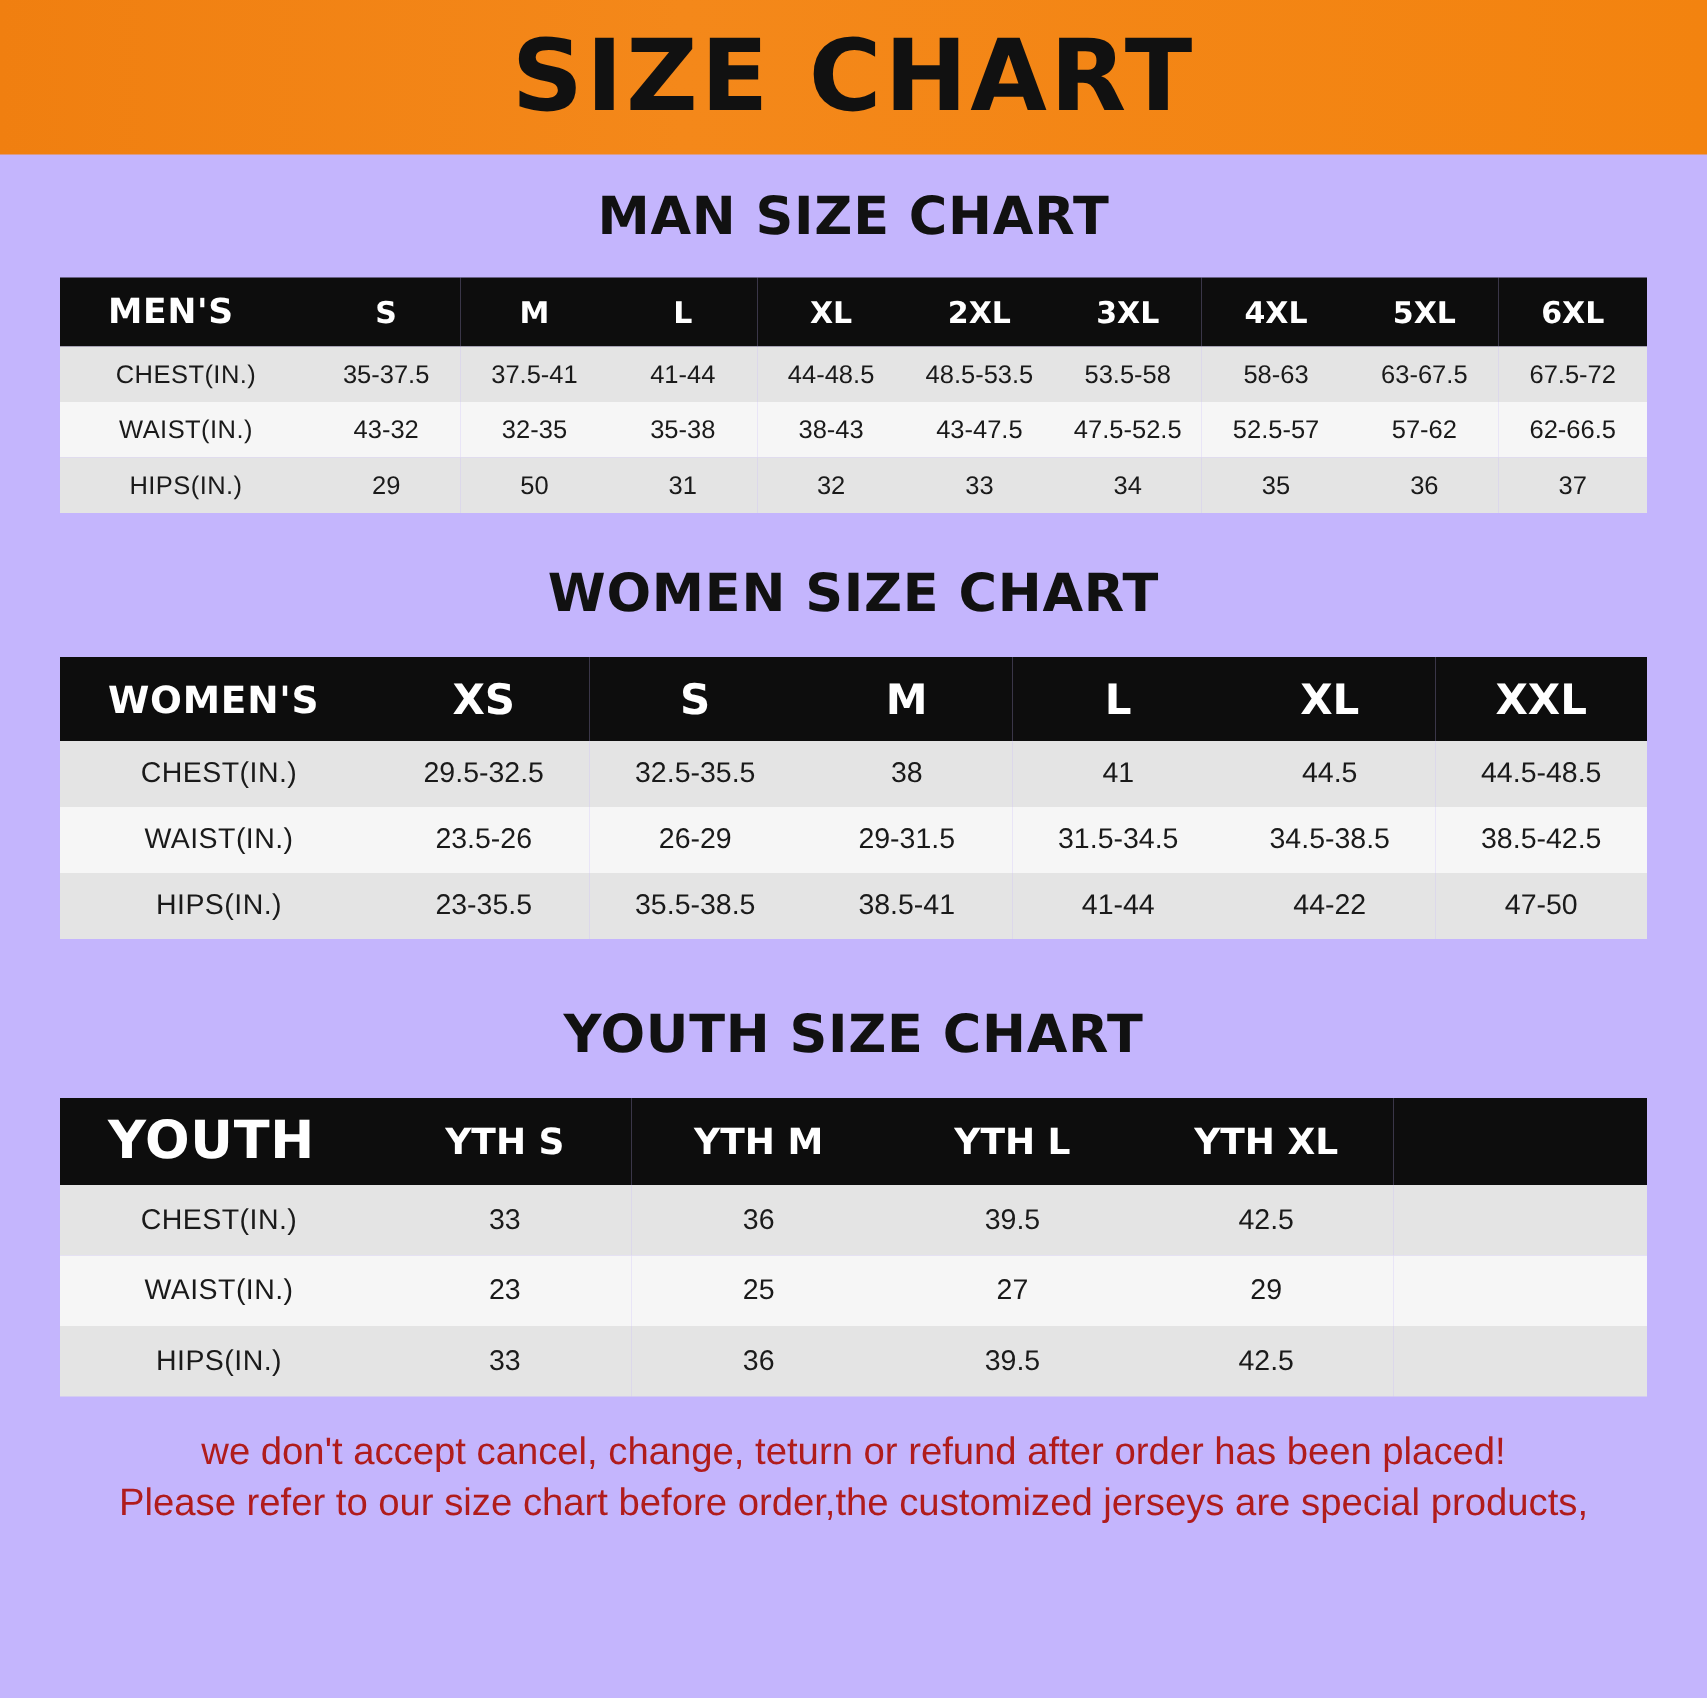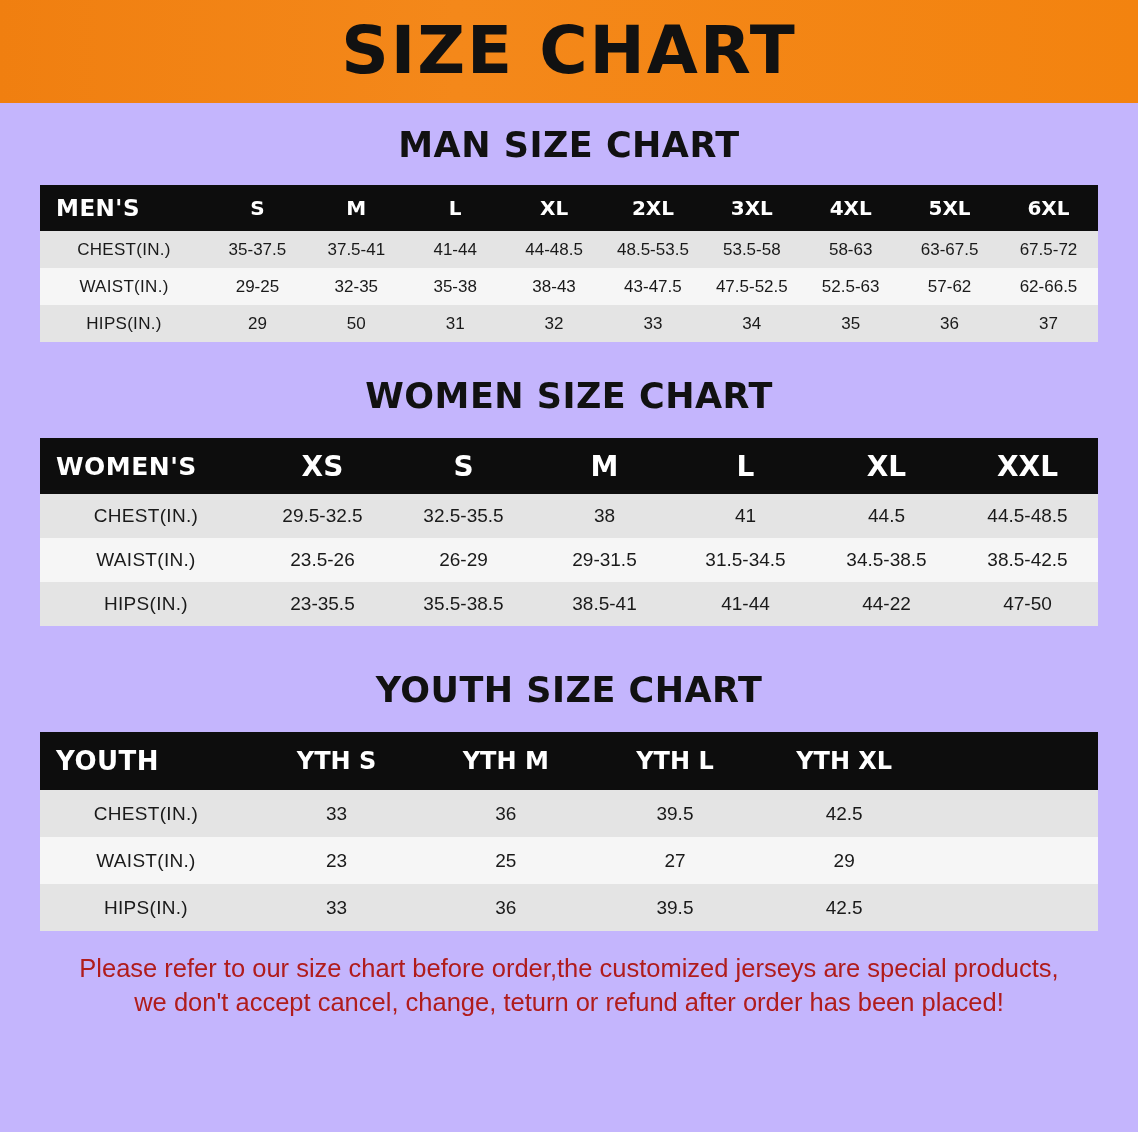--- a/index.html
+++ b/index.html
@@ -63,21 +63,21 @@
   thead th {
     background: #0d0d0d;
     color: #ffffff;
     font-family: "DejaVu Sans", sans-serif;
     font-weight: bold;
     text-align: center;
     padding: 0;
   }
   thead th.rowhead {
     text-align: left;
-    padding-left: 16px;
+    padding-left: 32px;
   }
   tbody td {
     text-align: center;
     color: #1a1a1a;
     font-family: "Liberation Sans", sans-serif;
   }
   tbody td.rowlabel {
     text-align: center;
     letter-spacing: 0.3px;
   }
@@ -93,21 +93,21 @@
 
   
   .women { margin-top: 0; }
   .women thead th { height: 56px; font-size: 28px; }
   .women thead th.rowhead { font-size: 25px; letter-spacing: 0.5px; }
   .women tbody td { height: 42px; font-size: 19px; }
   .women col.c0 { width: 212px; }
 
   
   .youth thead th { height: 58px; font-size: 24px; }
-  .youth thead th.rowhead { font-size: 26px; letter-spacing: 0.5px; }
+  .youth thead th.rowhead { font-size: 35px; letter-spacing: 0.5px; }
   .youth tbody td { height: 45px; font-size: 19px; }
   .youth col.c0 { width: 212px; }
 
   .spacer-men   { height: 20px; }
   .spacer-women { height: 22px; }
   .spacer-youth { height: 22px; }
 
   
   .note {
     margin: 20px 40px 0 40px;
@@ -166,27 +166,27 @@
           <td>41-44</td>
           <td>44-48.5</td>
           <td>48.5-53.5</td>
           <td>53.5-58</td>
           <td>58-63</td>
           <td>63-67.5</td>
           <td>67.5-72</td>
         </tr>
         <tr class="band-b">
           <td class="rowlabel">WAIST(IN.)</td>
-          <td>29-25</td>
+          <td>43-32</td>
           <td>32-35</td>
           <td>35-38</td>
           <td>38-43</td>
           <td>43-47.5</td>
           <td>47.5-52.5</td>
-          <td>52.5-63</td>
+          <td>52.5-57</td>
           <td>57-62</td>
           <td>62-66.5</td>
         </tr>
         <tr class="band-a">
           <td class="rowlabel">HIPS(IN.)</td>
           <td>29</td>
           <td>50</td>
           <td>31</td>
           <td>32</td>
           <td>33</td>
@@ -300,17 +300,17 @@
           <td>36</td>
           <td>39.5</td>
           <td>42.5</td>
           <td></td>
         </tr>
       </tbody>
     </table>
   </div>
 
   <div class="note">
+    <div>we don't accept cancel, change, teturn or refund after order has been placed!</div>
     <div>Please refer to our size chart before order,the customized jerseys are special products,</div>
-    <div>we don't accept cancel, change, teturn or refund after order has been placed!</div>
   </div>
 
 </div>
 
 </body></html>

